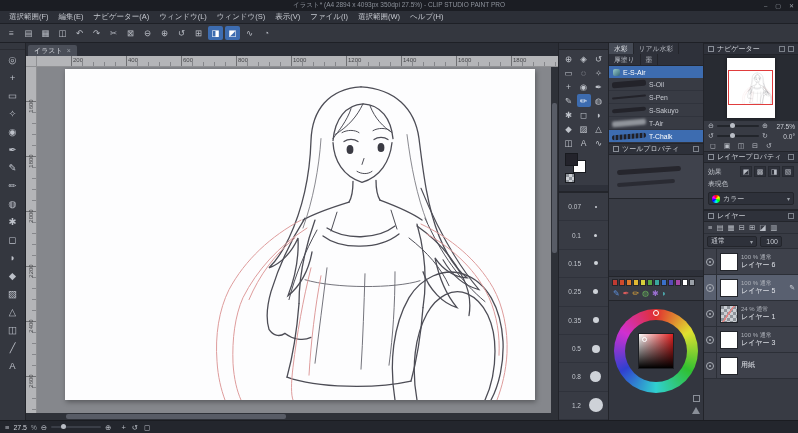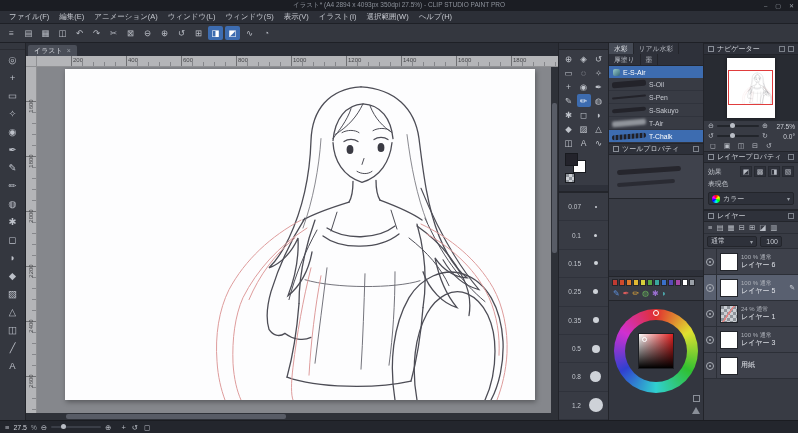--- a/index.html
+++ b/index.html
@@ -169,27 +169,27 @@
     <span class="wctrls">
 
     <span class="wbtn">–</span>
         <span class="wbtn">▢</span>
         <span class="wbtn">✕</span>
       </span>
   </div>
 
   <div class="menubar">
 
-  <span class="menu-item">ファイル(F)</span>
+  <span class="menu-item">選択範囲(F)</span>
       <span class="menu-item">編集(E)</span>
-      <span class="menu-item">アニメーション(A)</span>
+      <span class="menu-item">ナビゲーター(A)</span>
       <span class="menu-item">ウィンドウ(L)</span>
       <span class="menu-item">ウィンドウ(S)</span>
       <span class="menu-item">表示(V)</span>
-      <span class="menu-item">イラスト(I)</span>
+      <span class="menu-item">ファイル(I)</span>
       <span class="menu-item">選択範囲(W)</span>
       <span class="menu-item">ヘルプ(H)</span>
     </div>
 
   <div class="toolbar">
 
   <span class="tbi">≡</span>
       <span class="tbi">▤</span>
       <span class="tbi">▦</span>
       <span class="tbi">◫</span>

